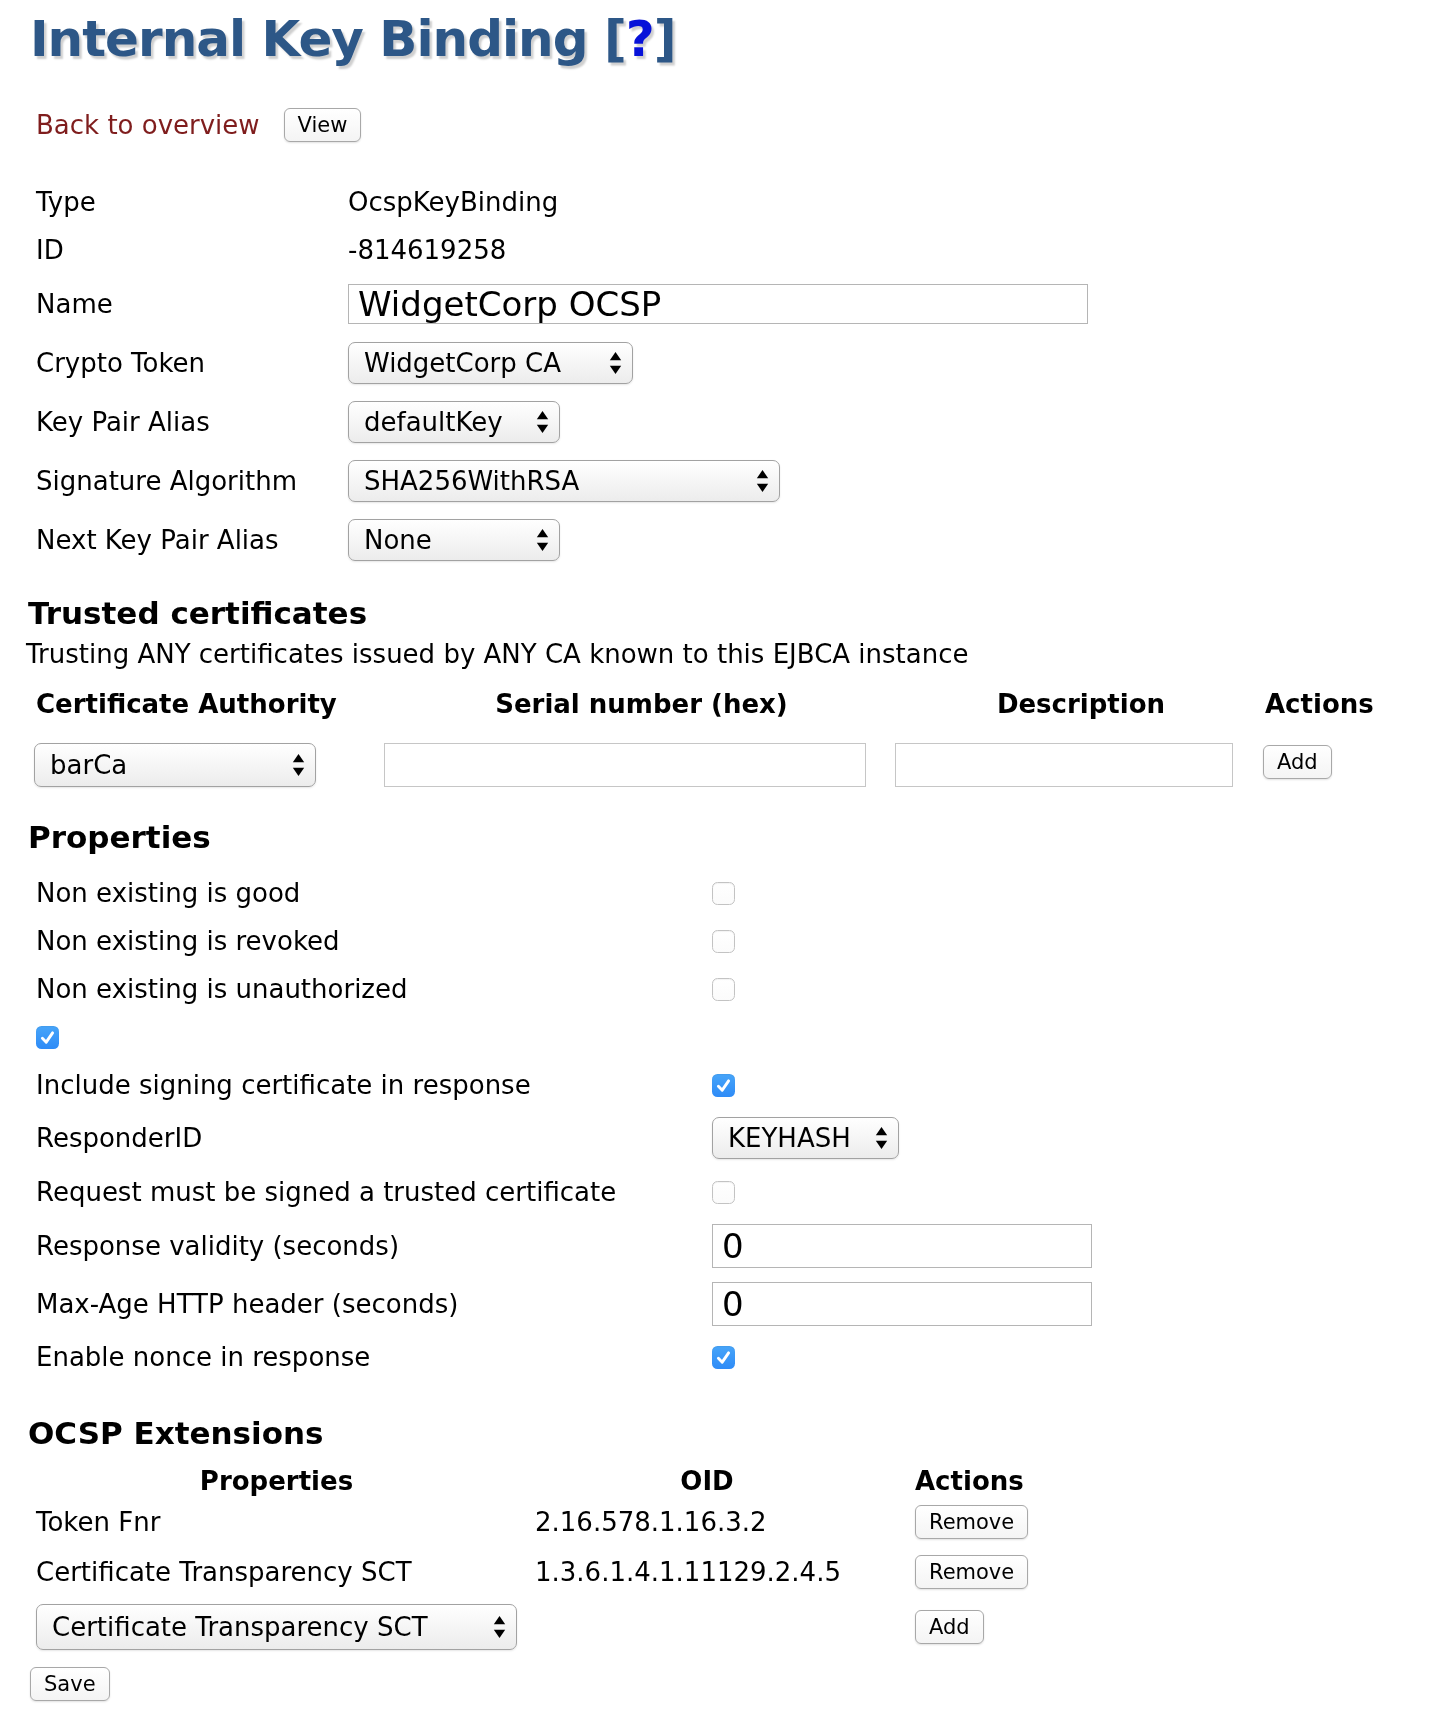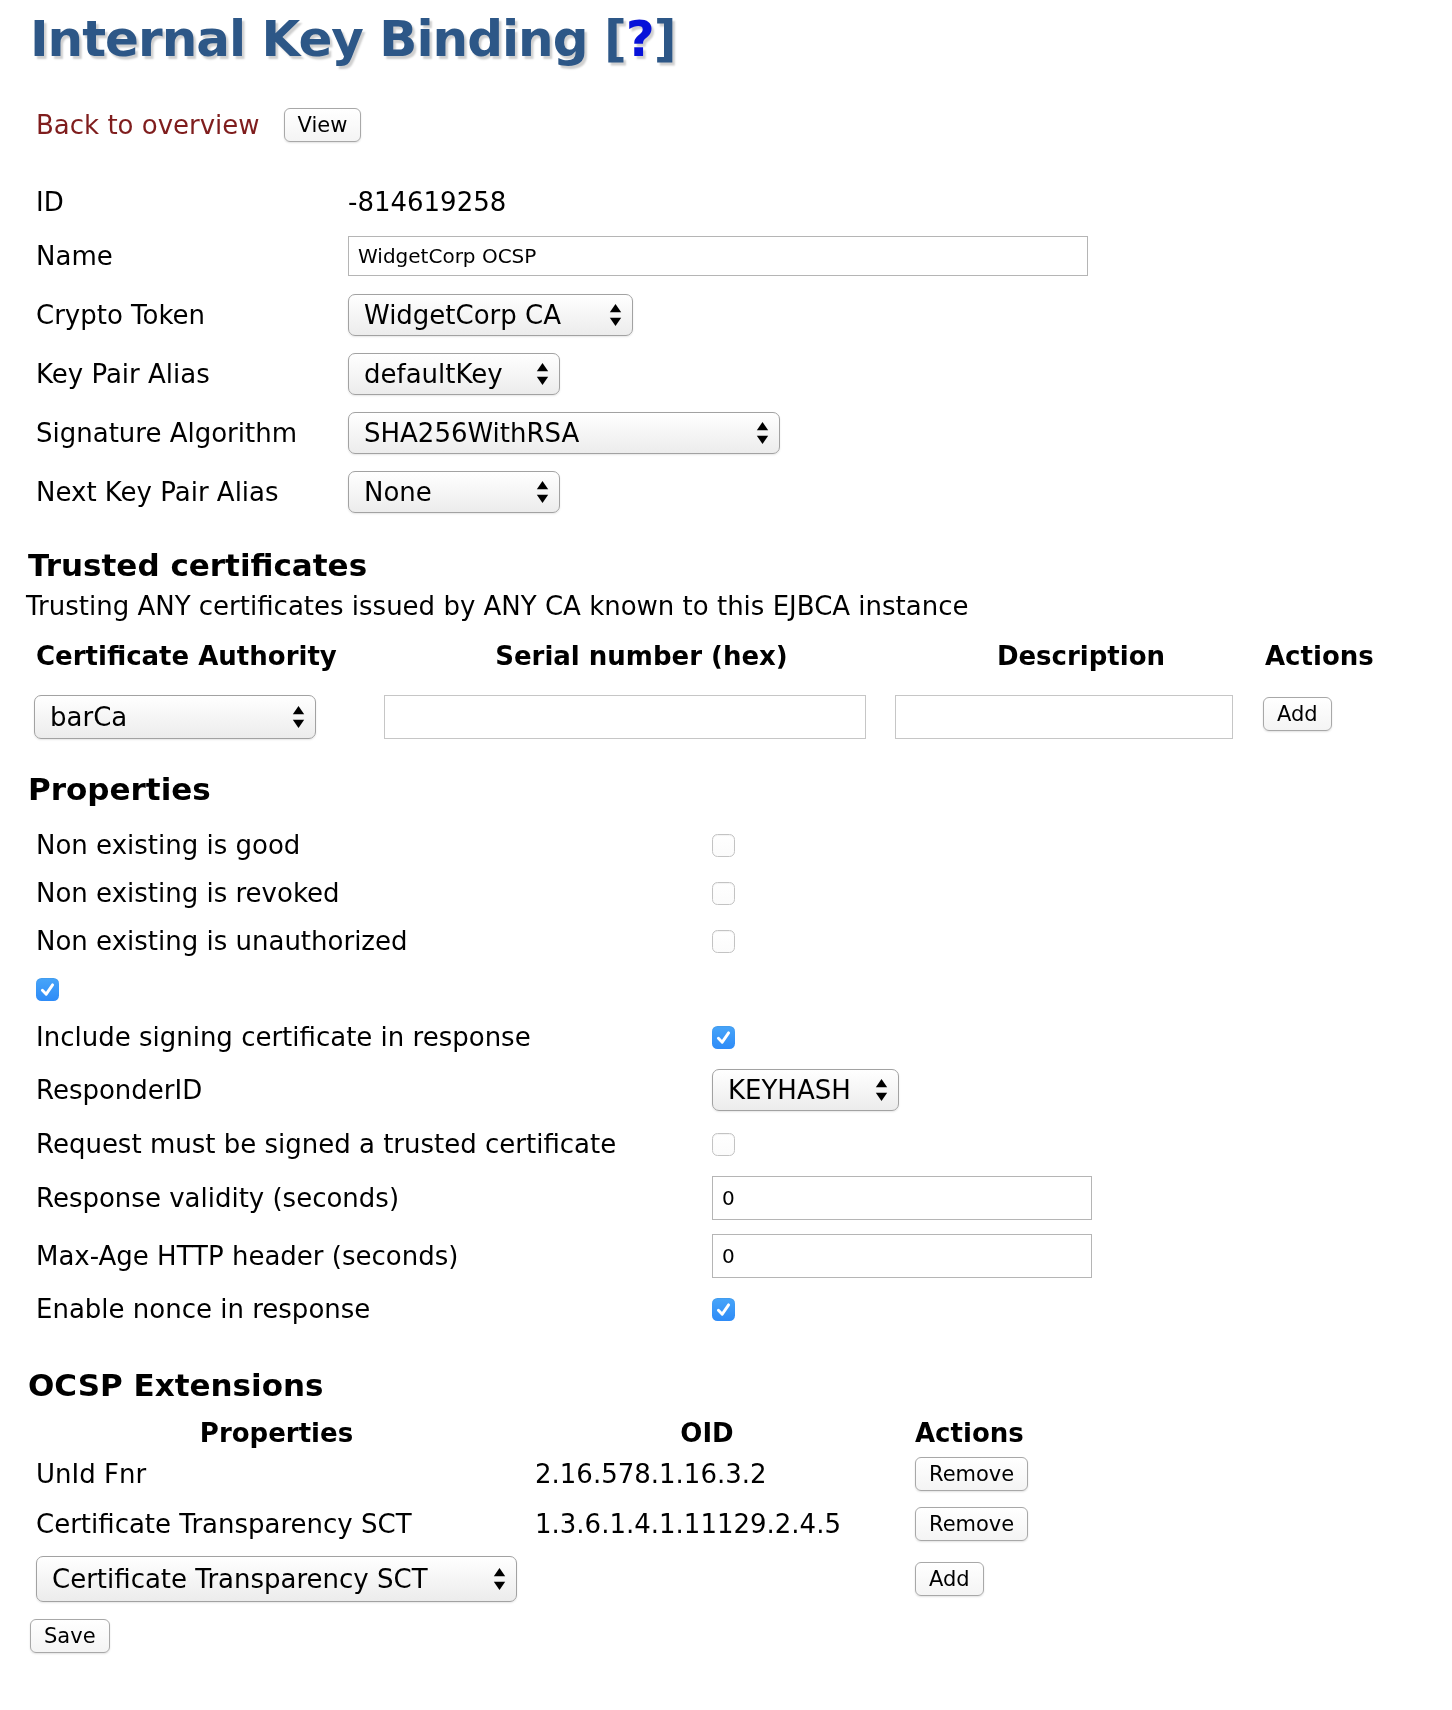--- a/index.html
+++ b/index.html
@@ -32,21 +32,21 @@
   }
 
   
   .main-form { margin-top: 36px; }
   .frow { display: flex; align-items: center; padding-left: 36px; }
   .frow-text  { height: 48px; }
   .frow-field { height: 59px; }
   .flabel { width: 312px; flex: none; }
 
   .text-input {
-    font-family: inherit; font-size: 20px; color: #000;
+    font-family: inherit; font-size: 34px; color: #000;
     border: 1px solid #b5b5b5; background: #fff;
     height: 40px; padding: 0 9px; outline: none;
   }
   .inp-name { width: 740px; }
   .inp-serial { width: 482px; height: 44px; border-color: #c6c6c6; }
   .inp-desc { width: 338px; height: 44px; border-color: #c6c6c6; }
   .inp-num { width: 380px; height: 44px; }
 
   
   .mselect {
@@ -122,20 +122,24 @@
 
 <h1><span>Internal Key Binding</span> <span>[</span><span class="qmark">?</span><span>]</span></h1>
 
 <div class="back-row">
   <a class="back-link">Back to overview</a>
   <button class="btn">View</button>
 </div>
 
 <div class="main-form">
   <div class="frow frow-text">
+    <span class="flabel">Type</span>
+    <span>OcspKeyBinding</span>
+  </div>
+  <div class="frow frow-text">
     <span class="flabel">ID</span>
     <span>-814619258</span>
   </div>
   <div class="frow frow-field">
     <span class="flabel">Name</span>
     <input class="text-input inp-name" type="text" value="WidgetCorp OCSP" style="">
   </div>
   <div class="frow frow-field">
     <span class="flabel">Crypto Token</span>
     <div class="mselect w-crypto">
@@ -286,21 +290,21 @@
 <h2 class="h2-ext">OCSP Extensions</h2>
 
 <div class="ext-table">
   <div class="ext-head">
     <span class="ext-c1">Properties</span>
     <span class="ext-c2">OID</span>
     <span class="ext-c3">Actions</span>
   </div>
 
   <div class="ext-row">
-    <span class="ext-c1">UnId Fnr</span>
+    <span class="ext-c1">Token Fnr</span>
     <span class="ext-c2">2.16.578.1.16.3.2</span>
     <span class="ext-c3">
       <button class="btn">Remove</button>
     </span>
   </div>
 
   <div class="ext-row">
     <span class="ext-c1">Certificate Transparency SCT</span>
     <span class="ext-c2">1.3.6.1.4.1.11129.2.4.5</span>
     <span class="ext-c3">

